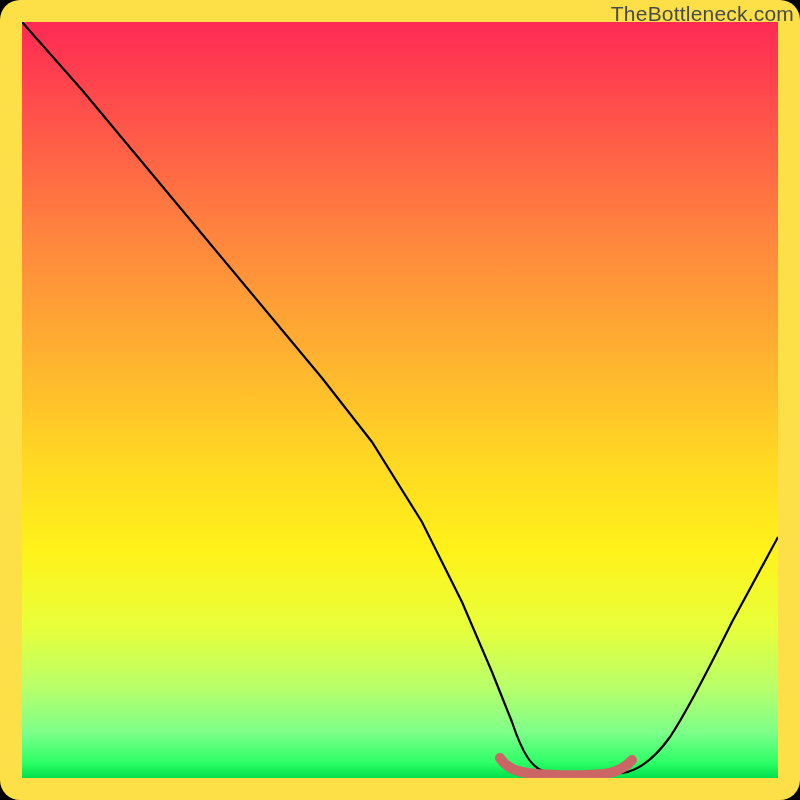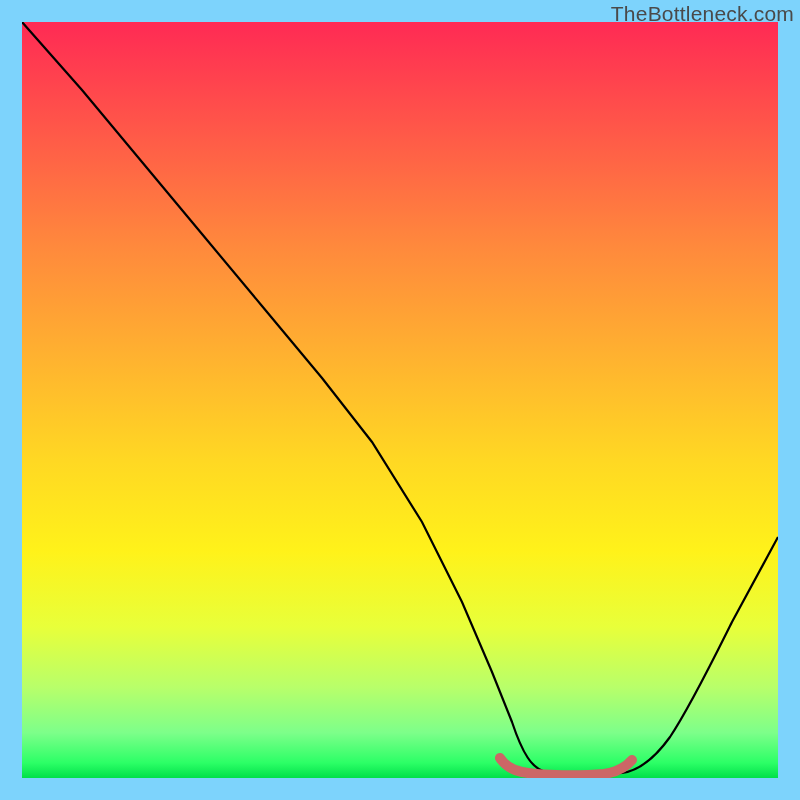--- a/index.html
+++ b/index.html
@@ -10,21 +10,22 @@
     background: #000;
     overflow: hidden;
     font-family: Arial, Helvetica, sans-serif;
   }
   .frame {
     position: absolute;
     left: 0;
     top: 0;
     width: 800px;
     height: 800px;
-    background: #7dd3fc;
+    background: #fde047;
+    border-radius: 20px;
   }
   .plot {
     position: absolute;
     left: 22px;
     top: 22px;
     width: 756px;
     height: 756px;
     
     background: linear-gradient(to bottom,
       #ff2a54 0%,

